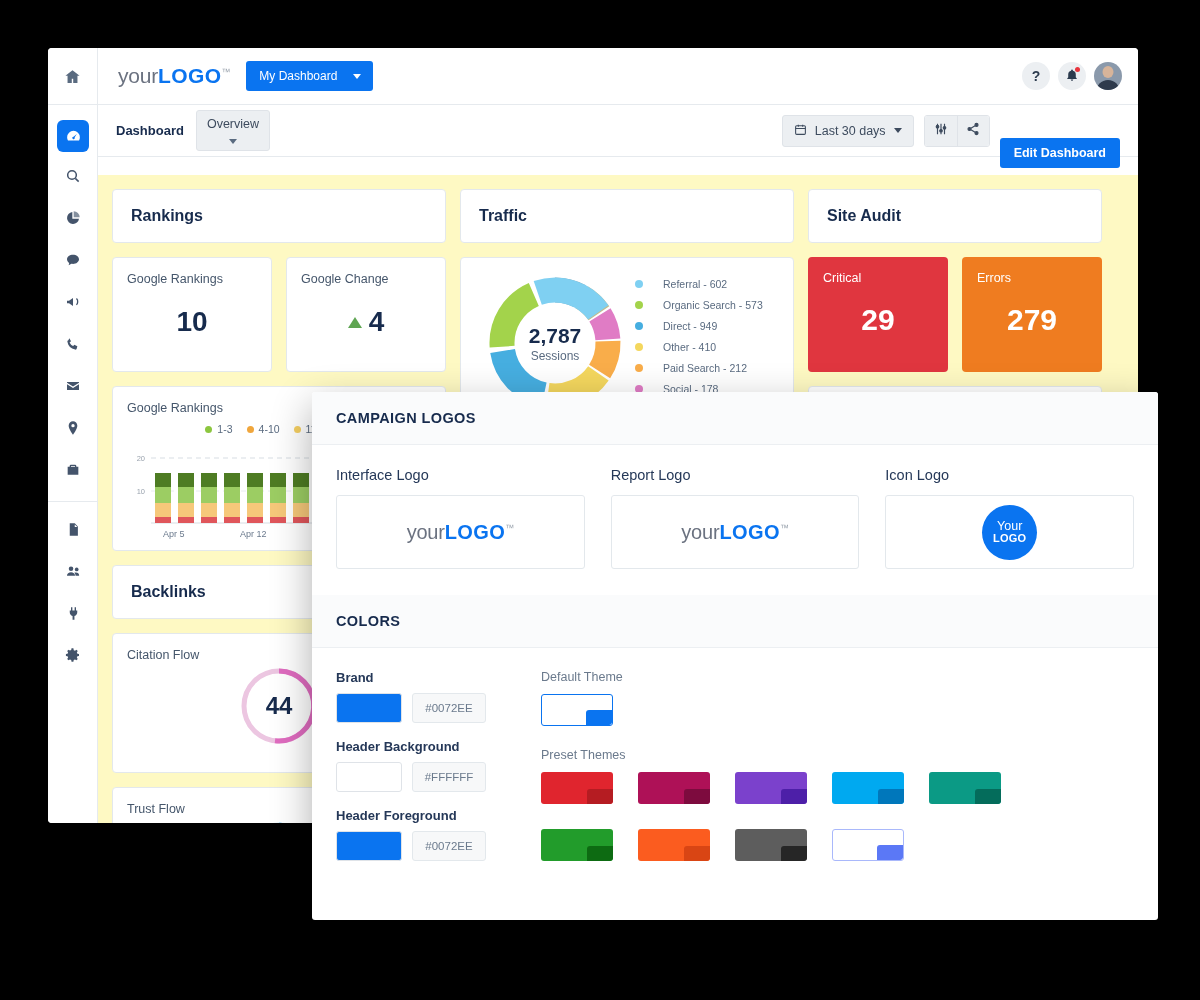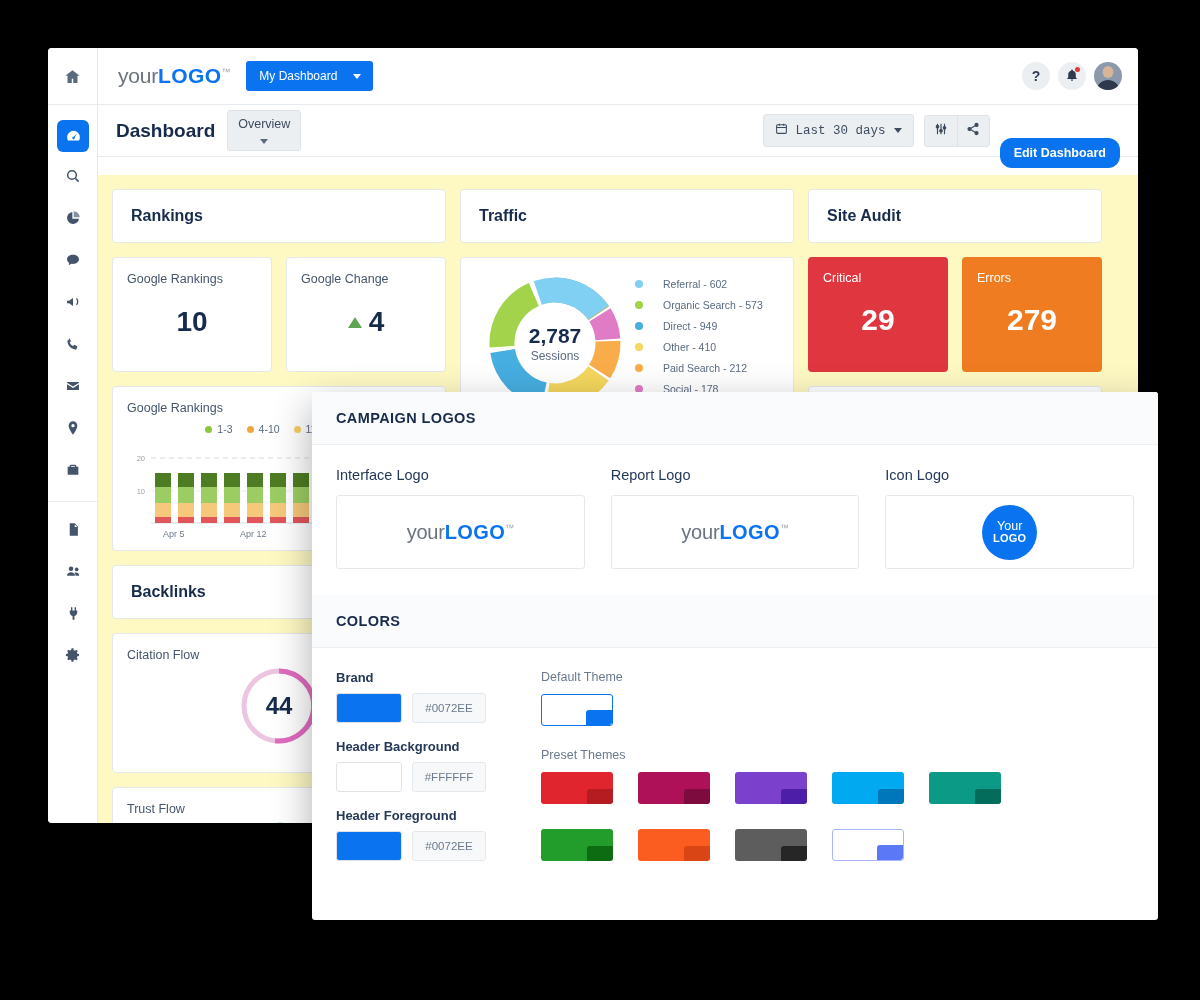--- a/index.html
+++ b/index.html
@@ -103,43 +103,43 @@
     display: flex; align-items: center; justify-content: center;
   }
   .side-sep { height: 1px; background: #e6eaee; margin: 8px 0; }
 
   
   .page-header {
     position: absolute; left: 50px; top: 57px; right: 0; height: 52px;
     background: #fff; border-bottom: 1px solid #e6eaee;
     display: flex; align-items: center; padding: 0 18px;
   }
-  .page-title { font-size: 19px; font-weight: 700; color: #172b4d; }
+  .page-title { font-size: 13px; font-weight: 700; color: #172b4d; }
   .sel-btn {
     margin-left: 12px; background: #eceff2; border: 1px solid #dfe3e8;
     border-radius: 3px; font-size: 12.5px; color: #3d4b5e;
     padding: 6px 10px; display: flex; align-items: center; gap: 8px;
     cursor: pointer; font-family: "Liberation Sans", sans-serif; flex-direction: column;
   }
   .ph-right { margin-left: auto; display: flex; align-items: center; gap: 10px; }
   .date-btn {
     background: #eceff2; border: 1px solid #dfe3e8; border-radius: 3px;
     font-size: 12.5px; color: #3d4b5e; padding: 7px 11px;
     display: flex; align-items: center; gap: 8px; cursor: pointer;
-    font-family: Liberation Mono, monospace;
+    font-family: Liberation Sans, sans-serif;
   }
   .btn-group { display: flex; border: 1px solid #dfe3e8; border-radius: 3px; overflow: hidden; }
   .btn-group .gb {
     width: 32px; height: 30px; background: #eceff2;
     display: flex; align-items: center; justify-content: center;
     cursor: pointer; color: #3d4b5e;
   }
   .btn-group .gb + .gb { border-left: 1px solid #dfe3e8; }
   .edit-btn {
-    background: #0a74f0; color: #fff; border: none; border-radius: 12px;
+    background: #0a74f0; color: #fff; border: none; border-radius: 3px;
     font-size: 12.5px; font-weight: 700; padding: 8px 14px; cursor: pointer;
     font-family: "Liberation Sans", sans-serif;
     margin-top: 44px;
   }
 
   
   .canvas {
     position: absolute; left: 50px; top: 109px; right: 0; bottom: 0;
     background: #fef9c3; padding: 14px; margin-top: 18px;
   }

